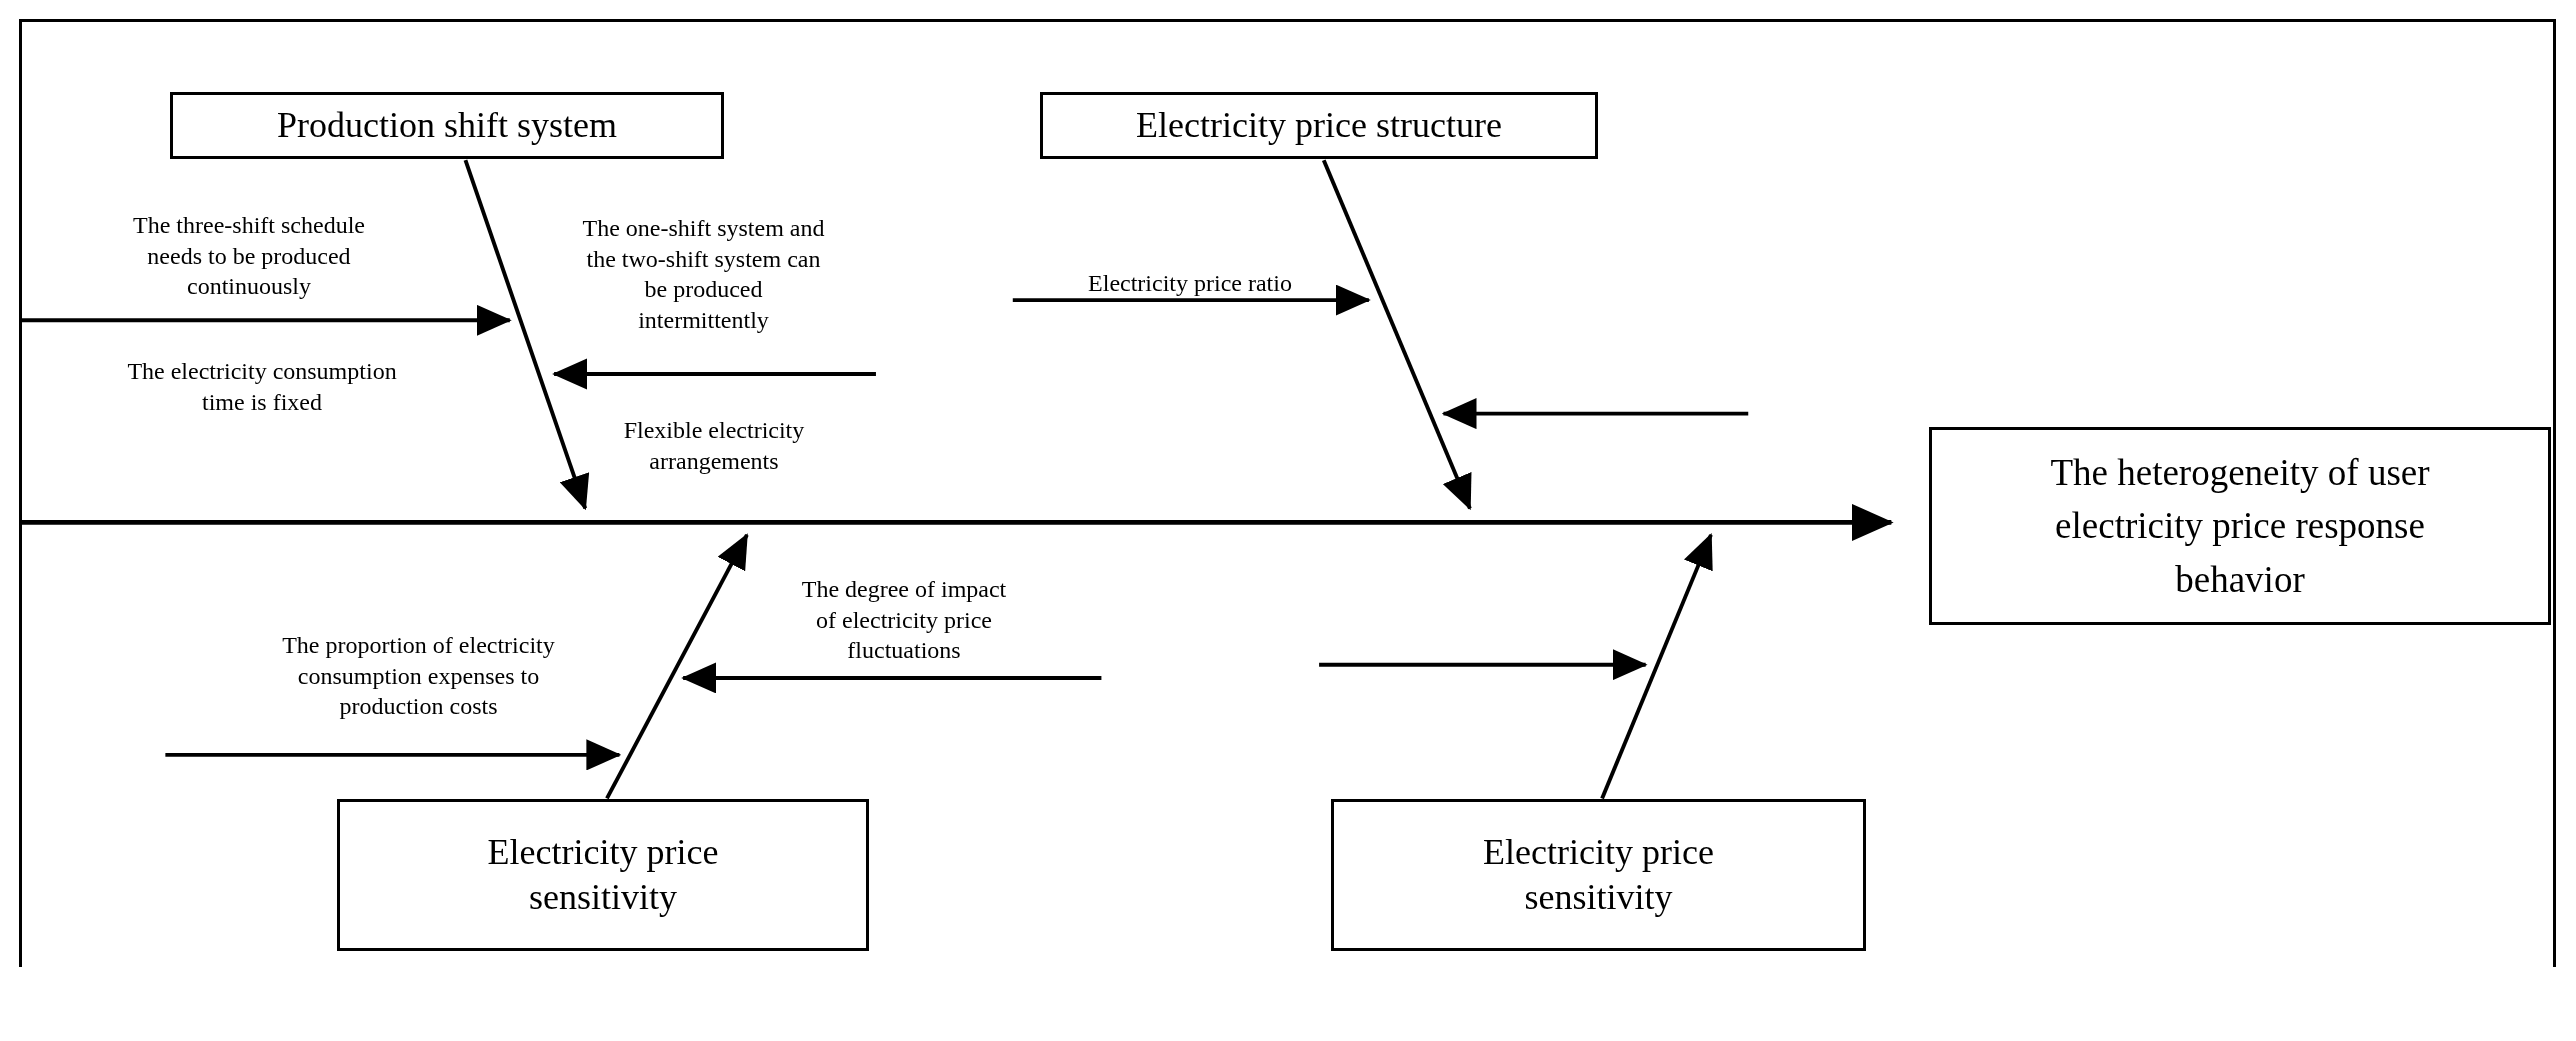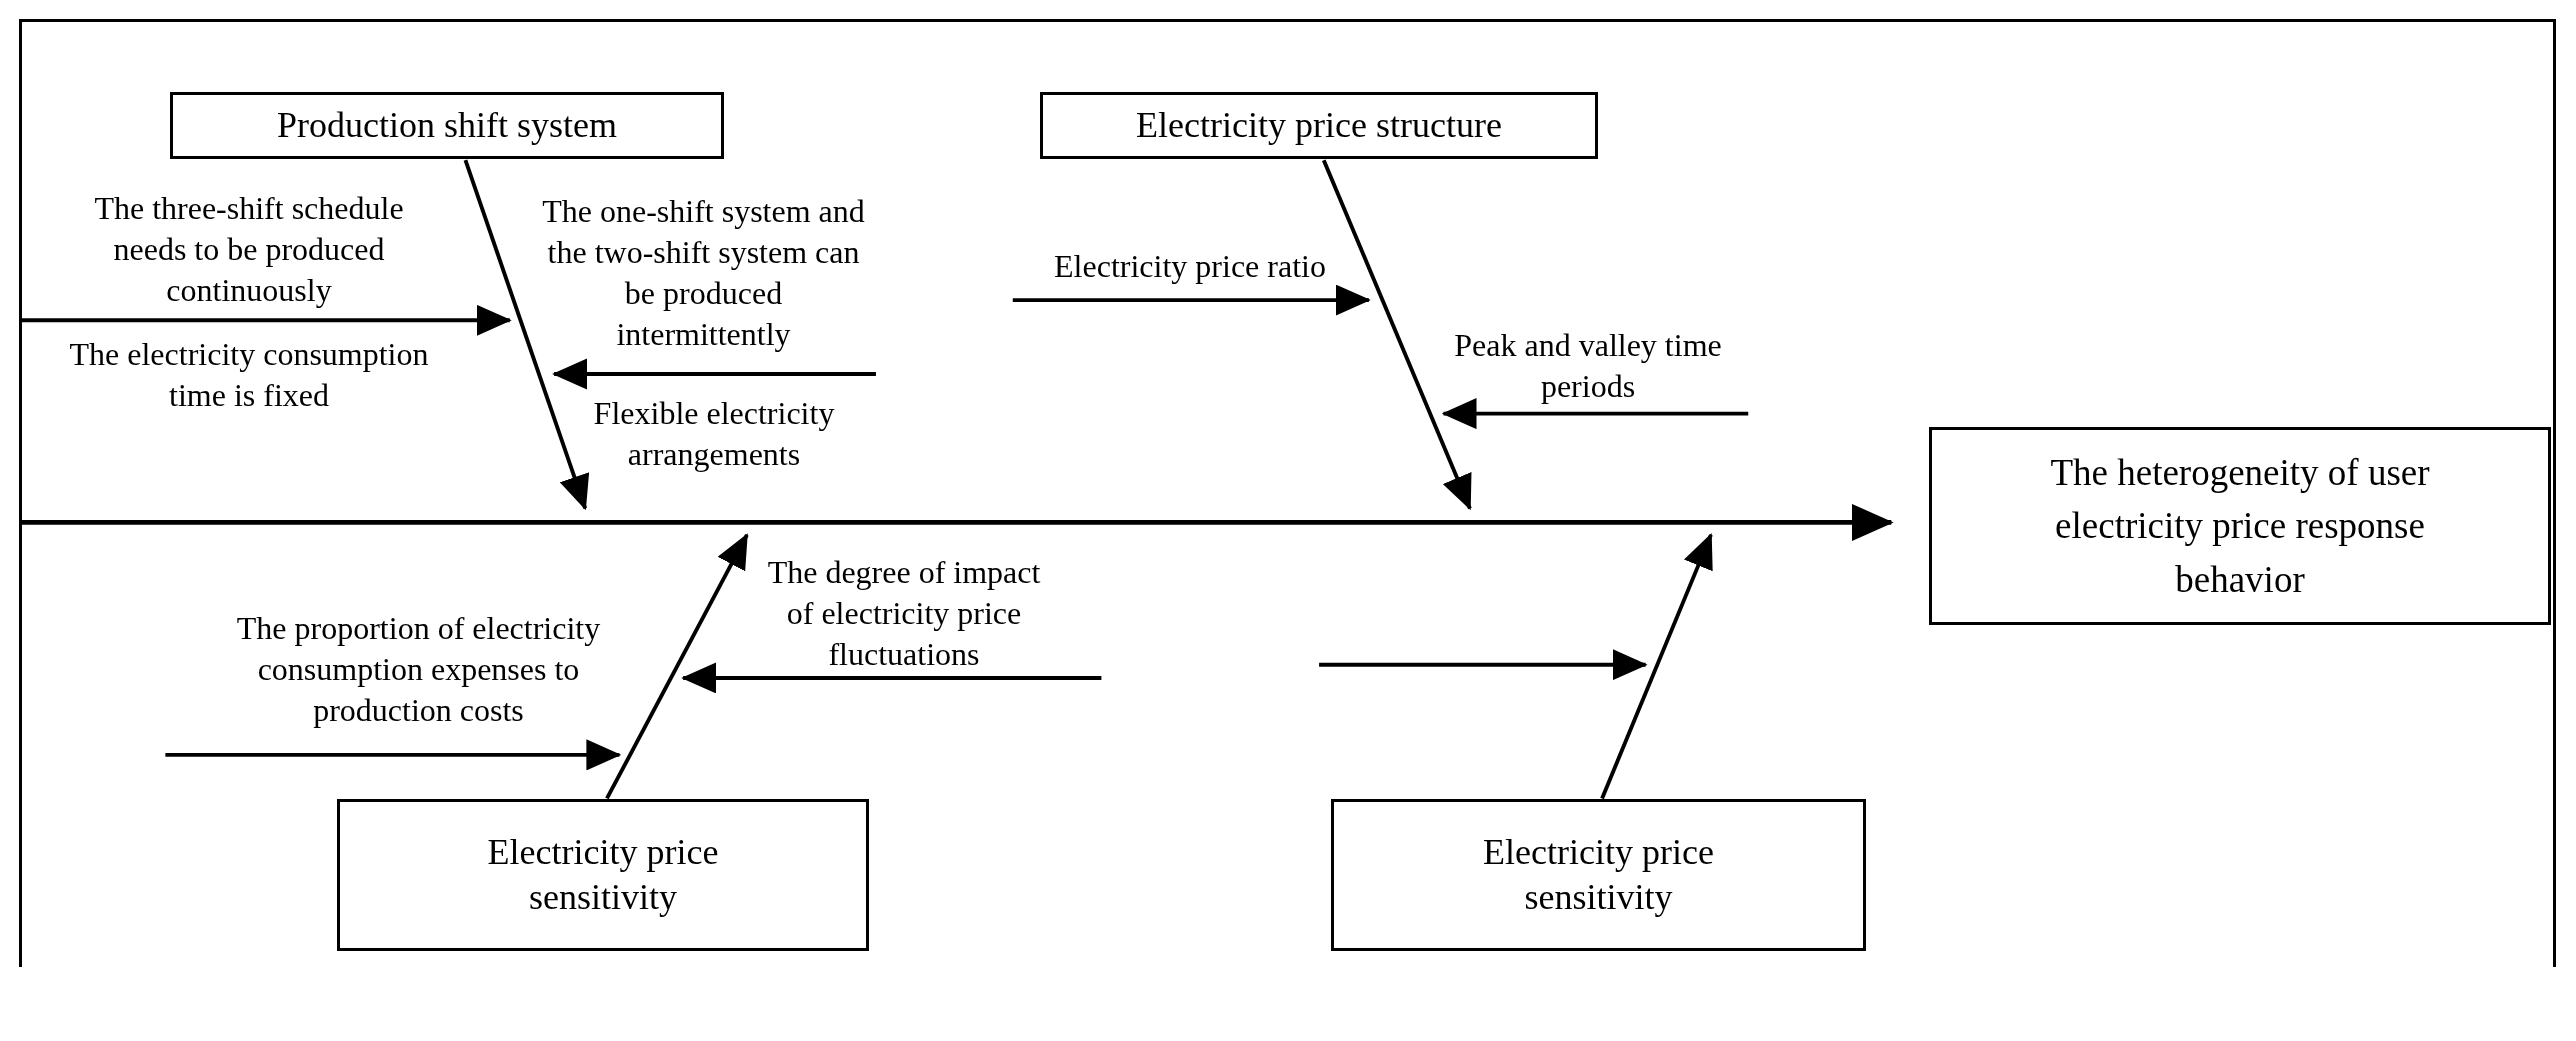--- a/index.html
+++ b/index.html
@@ -42,33 +42,34 @@
     text-align: center;
     background: #ffffff;
     white-space: pre-line;
   }
   .box.category { font-size: 36px; line-height: 1.25; }
   .box.effect   { font-size: 37px; line-height: 1.45; margin-left: 14px; }
 
   .lbl {
     position: absolute;
     text-align: center;
-    font-size: 32px;
+    font-size: 24px;
     line-height: 1.28;
     white-space: pre-line;
+    margin-top: 22px;
   }
 
   #box-production   { left: 170px;  top: 92px;  width: 554px; height: 67px;  }
   #box-structure    { left: 1040px; top: 92px;  width: 558px; height: 67px;  }
   #box-sens-left    { left: 337px;  top: 799px; width: 532px; height: 152px; }
   #box-sens-right   { left: 1331px; top: 799px; width: 535px; height: 152px; }
   #box-effect       { left: 1915px; top: 427px;  width: 622px; height: 198px; }
 
   #lbl-three-shift  { left: 47px;   top: 188px; width: 404px; }
-  #lbl-time-fixed   { left: 47px;   top: 334px; width: 404px; }
+  #lbl-time-fixed   { left: 60px;   top: 334px; width: 404px; }
   #lbl-one-shift    { left: 509px;  top: 191px; width: 389px; }
   #lbl-flexible     { left: 543px;  top: 393px; width: 342px; }
   #lbl-price-ratio  { left: 1007px; top: 246px; width: 366px; }
   #lbl-peak-valley  { left: 1417px; top: 325px; width: 342px; }
   #lbl-proportion   { left: 185px;  top: 608px; width: 467px; }
   #lbl-degree       { left: 733px;  top: 552px; width: 342px; }
   #lbl-user-types   { left: 1324px; top: 577px; width: 342px; }
 </style>
 </head>
 <body>
@@ -130,22 +131,20 @@
   <div class="lbl" id="lbl-one-shift">The one-shift system and
 the two-shift system can
 be produced
 intermittently</div>
 
   <div class="lbl" id="lbl-flexible">Flexible electricity
 arrangements</div>
 
   <div class="lbl" id="lbl-price-ratio">Electricity price ratio</div>
 
-  <div class="lbl" id="lbl-peak-valley">Peak and valley time
-periods</div>
 
   <div class="lbl" id="lbl-proportion">The proportion of electricity
 consumption expenses to
 production costs</div>
 
   <div class="lbl" id="lbl-degree">The degree of impact
 of electricity price
 fluctuations</div>
 
 

